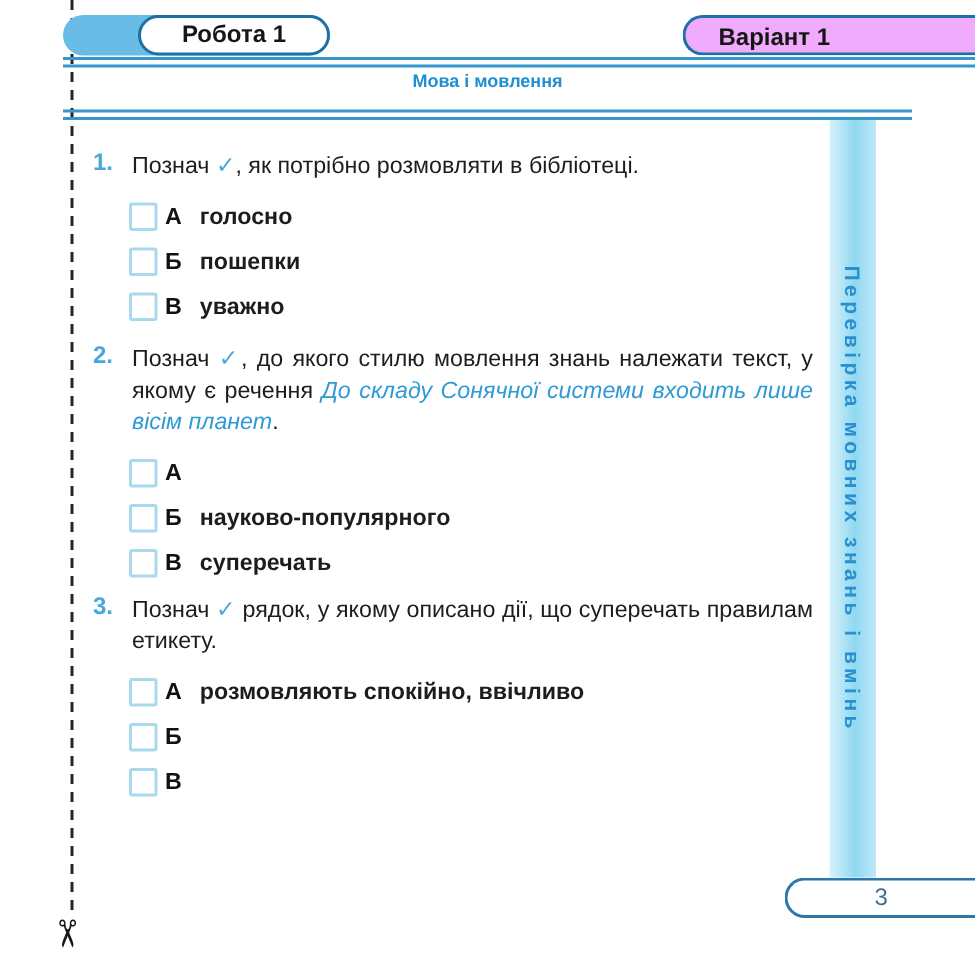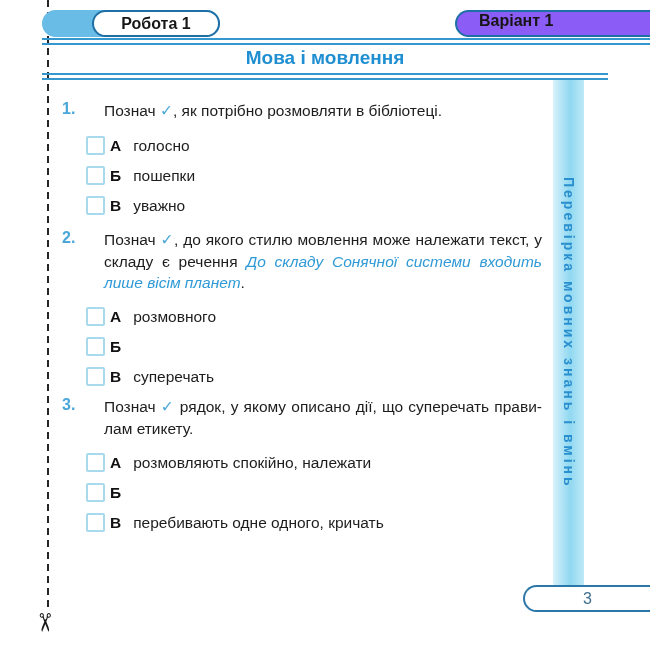--- a/index.html
+++ b/index.html
@@ -15,52 +15,52 @@
   .scissors{position:absolute;left:34px;top:608px;font-size:25px;color:#171717;
     font-family:"DejaVu Sans", sans-serif;transform:rotate(90deg);}
   
   .band-left{position:absolute;left:42px;top:10px;width:178px;height:27px;
     background:#68bce6;border-radius:14px;}
   .pill-work{position:absolute;right:0;top:0;width:128px;height:27px;background:#fff;
     border:2px solid #1e6fa5;border-radius:14px;box-sizing:border-box;
     display:flex;align-items:center;justify-content:center;
     font-weight:bold;font-size:16px;color:#161616;}
   .pill-variant{position:absolute;left:455px;top:10px;width:195px;height:27px;
-    background:#8b5cf6;border:2px solid #1e6fa5;border-right:none;
+    background:#f0abfc;border:2px solid #1e6fa5;border-right:none;
     border-radius:14px 0 0 14px;box-sizing:border-box;
-    display:flex;align-items:flex-start;padding-left:22px;
+    display:flex;align-items:flex-end;padding-left:22px;
     font-weight:bold;font-size:16px;color:#161616;}
   
   .dline{position:absolute;}
   .dline .bar{height:2px;background:#3498cf;}
   .dline .bar:first-child{margin-bottom:3px;}
   .dline1{left:42px;top:38px;width:608px;}
   .dline2{left:42px;top:73px;width:566px;}
   .page-title{position:absolute;left:42px;top:47px;width:566px;text-align:center;
-    font-size:19px;font-weight:bold;color:#1f8fd2;}
+    font-size:12px;font-weight:bold;color:#1f8fd2;}
   
   .side-strip{position:absolute;left:553px;top:80px;width:31px;height:505px;
     background:linear-gradient(to right,#d8f2fb,#90d8f1 55%,#bfe9f7);
     display:flex;align-items:center;justify-content:center;}
   .side-strip .vtext{writing-mode:vertical-rl;white-space:nowrap;
     font-size:14px;font-weight:bold;letter-spacing:3px;color:#2a8fcf;}
   
   .question{position:absolute;left:62px;width:480px;}
   .q1{top:100px;} .q2{top:229px;} .q3{top:396px;}
   .q-head{display:flex;}
   .q-num{flex:0 0 26px;font-weight:bold;font-size:16px;color:#4aa7da;}
-  .q-text{flex:1;font-size:15.5px;line-height:21px;text-align:justify;color:#1d1d1d;margin-left:16px;}
+  .q-text{flex:1;font-size:15.5px;line-height:21px;text-align:justify;color:#1d1d1d;}
   .check{color:#4aa7da;font-weight:bold;font-family:"DejaVu Sans", sans-serif;}
   .q-italic{color:#2f9ad6;font-style:italic;}
   .options{margin:13px 0 0 24px;}
   .option{display:flex;align-items:flex-start;margin-bottom:9px;}
   .checkbox{flex:0 0 15px;width:15px;height:15px;background:#fff;
     border:2px solid #a8d9ec;border-radius:2px;margin-top:1px;}
   .opt-letter{font-weight:bold;font-size:15.5px;line-height:21px;margin:0 12px 0 5px;color:#111;}
-  .opt-text{font-size:15.5px;line-height:21px;color:#1d1d1d;}
+  .opt-text{font-size:15.5px;line-height:21px;color:#1d1d1d;font-weight:bold;}
   
   .page-pill{position:absolute;left:523px;top:585px;width:127px;height:27px;background:#fff;
     border:2px solid #2b77a8;border-right:none;border-radius:14px 0 0 14px;
     box-sizing:border-box;display:flex;align-items:center;justify-content:center;
     font-size:16px;color:#41708f;}
 </style>
 </head>
 <body>
 
 <div>
@@ -113,59 +113,58 @@
         <div class="checkbox"></div>
         <span class="opt-letter">В</span>
         <span class="opt-text">уважно</span>
       </div>
     </div>
   </div>
 
   <div class="question q2">
     <div class="q-head">
       <span class="q-num">2.</span>
-      <span class="q-text"><span>Познач</span> <span class="check">✓</span><span>, до якого стилю мовлення може належати текст, у складу є речення </span><span class="q-italic">До складу Сонячної системи входить лише вісім планет</span><span>.</span></span>
+      <span class="q-text"><span>Познач</span> <span class="check">✓</span><span>, до якого стилю мовлення знань належати текст, у якому є речення </span><span class="q-italic">До складу Сонячної системи входить лише вісім планет</span><span>.</span></span>
     </div>
     <div class="options">
       <div class="option">
         <div class="checkbox"></div>
         <span class="opt-letter">А</span>
-        <span class="opt-text">розмовного</span>
       </div>
       <div class="option">
         <div class="checkbox"></div>
         <span class="opt-letter">Б</span>
+        <span class="opt-text">науково-популярного</span>
       </div>
       <div class="option">
         <div class="checkbox"></div>
         <span class="opt-letter">В</span>
         <span class="opt-text">суперечать</span>
       </div>
     </div>
   </div>
 
   <div class="question q3">
     <div class="q-head">
       <span class="q-num">3.</span>
       <span class="q-text"><span>Познач</span> <span class="check">✓</span> <span>рядок, у якому описано дії, що суперечать прави­лам етикету.</span></span>
     </div>
     <div class="options">
       <div class="option">
         <div class="checkbox"></div>
         <span class="opt-letter">А</span>
-        <span class="opt-text">розмовляють спокійно, належати</span>
+        <span class="opt-text">розмовляють спокійно, ввічливо</span>
       </div>
       <div class="option">
         <div class="checkbox"></div>
         <span class="opt-letter">Б</span>
       </div>
       <div class="option">
         <div class="checkbox"></div>
         <span class="opt-letter">В</span>
-        <span class="opt-text">перебивають одне одного, кричать</span>
       </div>
     </div>
   </div>
 
   <div class="page-pill">
     <span>3</span>
   </div>
 
 </div>
 

